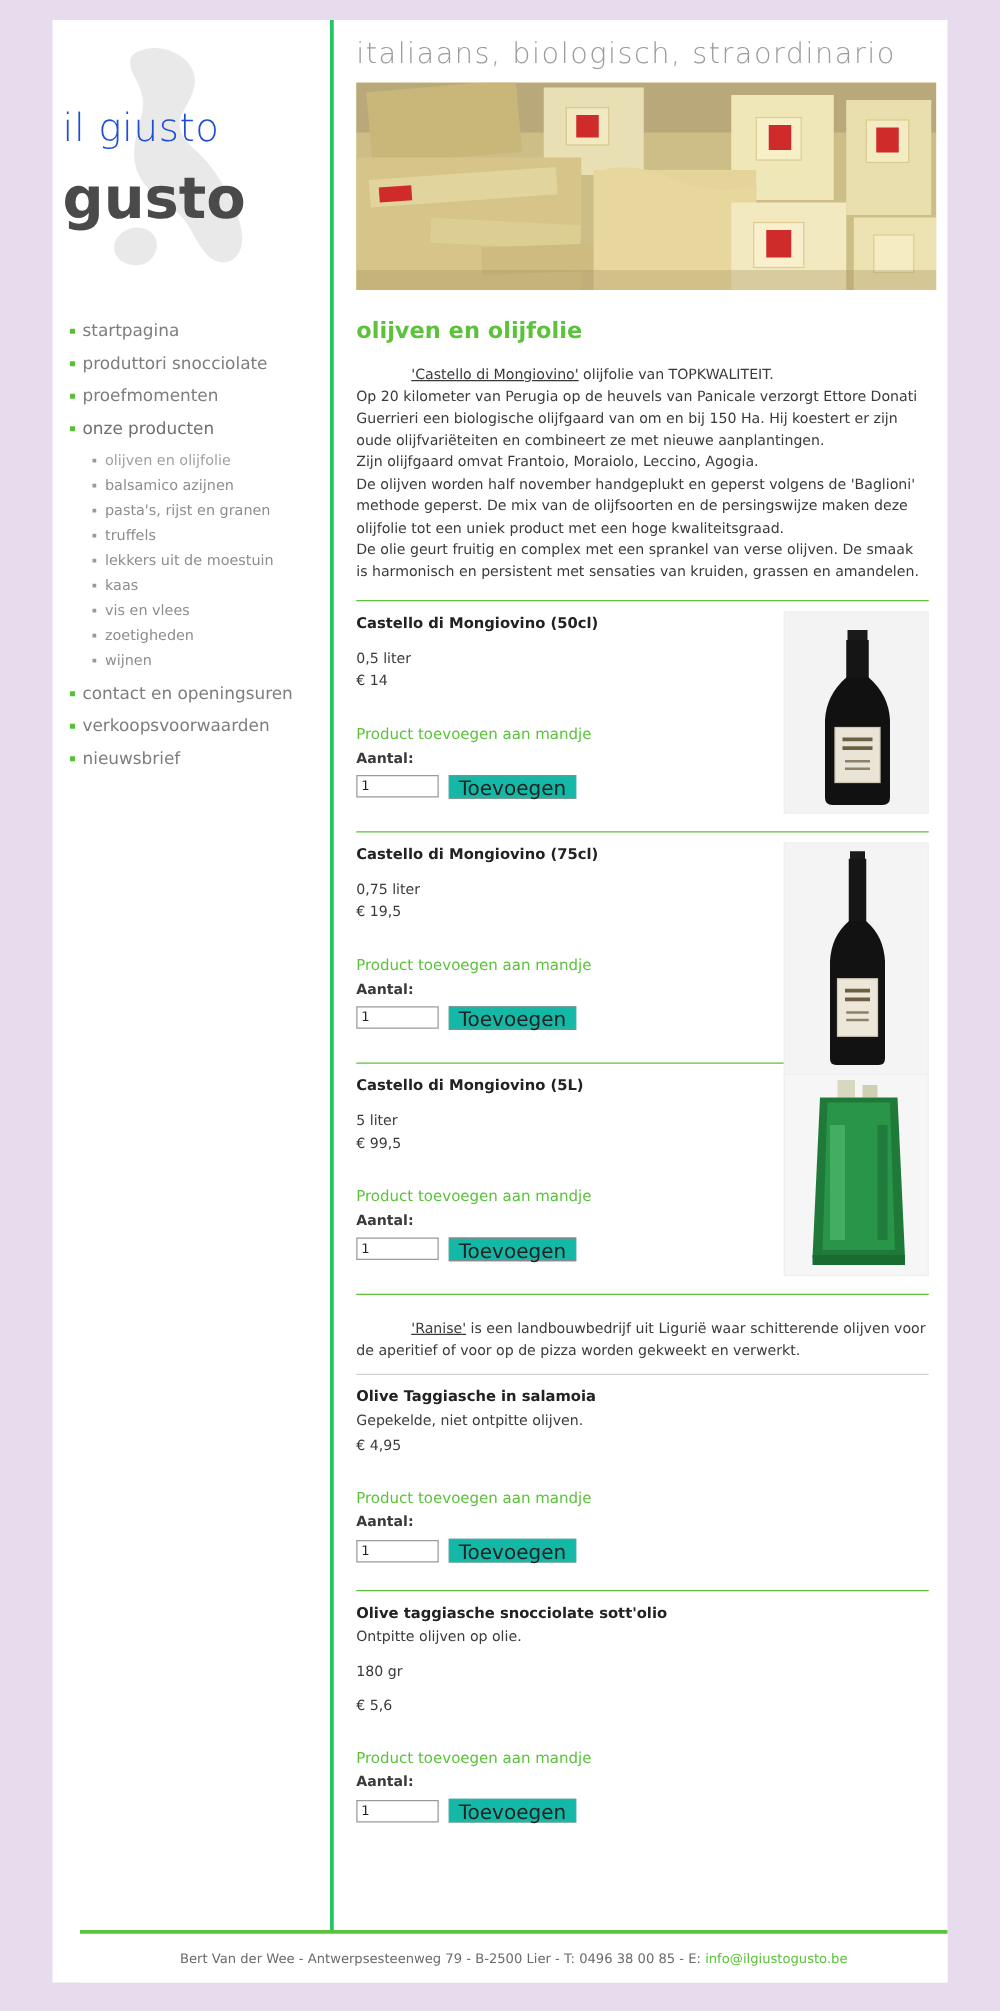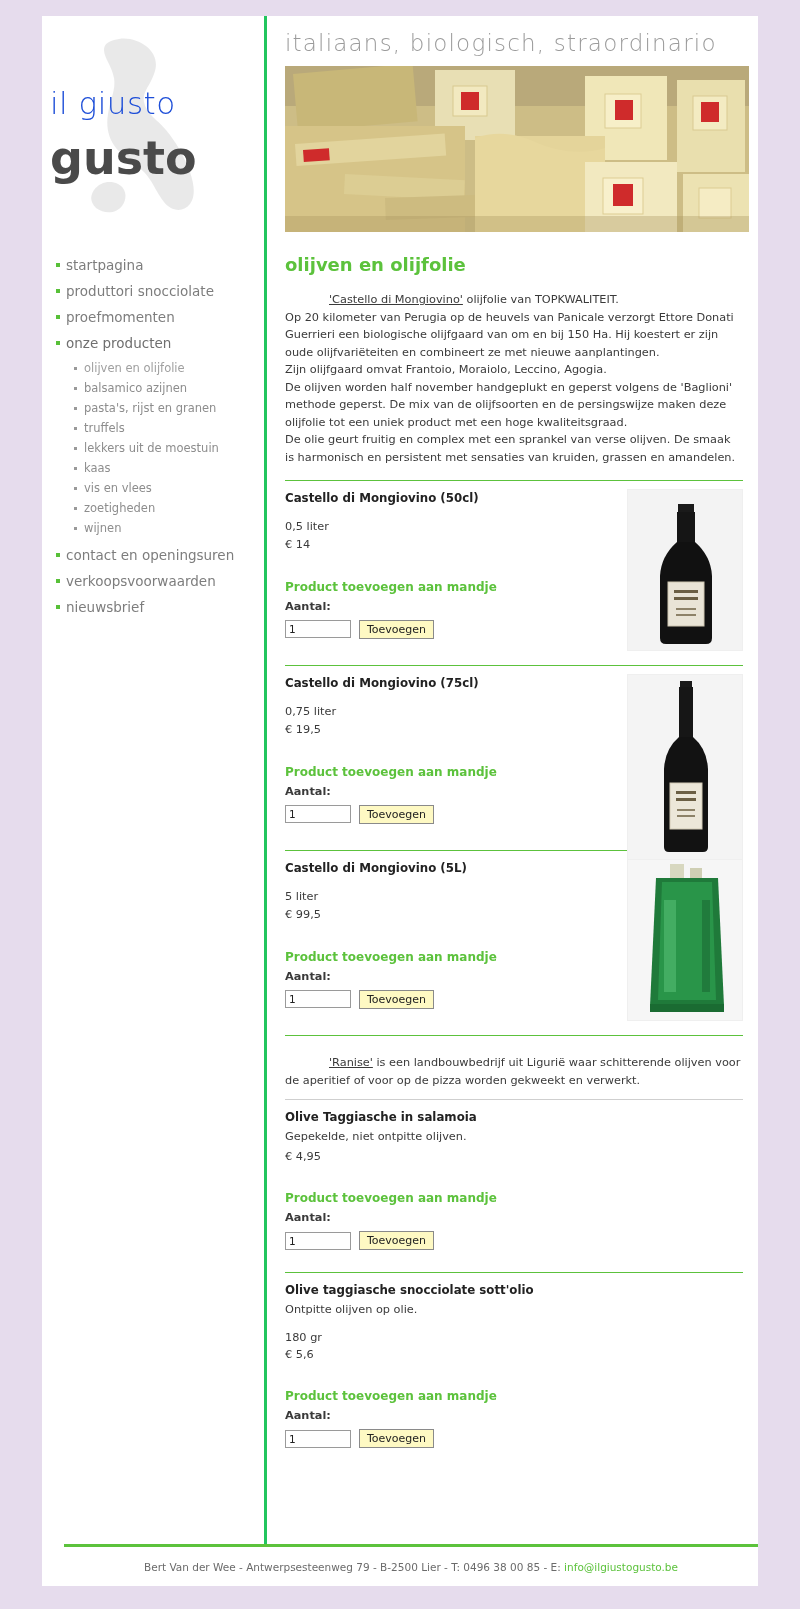--- a/index.html
+++ b/index.html
@@ -176,21 +176,21 @@
   }
   .prod-spec {
     font-size: 11.3px;
     color: #3a3a3a;
     line-height: 1.45;
     margin-top: 14px;
   }
   .add-label {
     font-size: 12px;
     color: #5cc23c;
-    font-weight: bold;
+    font-weight: normal;
     margin-top: 26px;
   }
   .aantal-label {
     font-size: 11.3px;
     color: #3a3a3a;
     margin-top: 6px;
     font-weight: bold;
   }
   .qty-row {
     margin-top: 7px;
@@ -203,22 +203,22 @@
     border: 1px solid #9a9a9a;
     background: #fff;
     font-size: 10.5px;
     color: #222;
     padding: 0 3px;
     font-family: "DejaVu Sans", sans-serif;
   }
   .add-btn {
     height: 19px;
     border: 1px solid #8a8a8a;
-    background: #fef9c3;
-    font-size: 11px;
+    background: #14b8a6;
+    font-size: 16px;
     color: #222;
     padding: 0 7px;
     font-family: "DejaVu Sans", sans-serif;
     cursor: pointer;
   }
   .prod-img {
     position: absolute;
     right: 0; top: 8px;
     width: 116px;
     height: 162px;
@@ -436,21 +436,21 @@
           <button class="add-btn">Toevoegen</button>
         </div>
       </div>
 
       <hr class="hr-green">
 
       <div class="product" style="min-height:0">
         <div class="prod-title">Olive taggiasche snocciolate sott'olio</div>
         <div class="prod-sub">Ontpitte olijven op olie.</div>
         <div class="prod-spec">180 gr</div>
-        <div class="prod-spec" style="margin-top:0">€ 5,6</div>
+        <div class="prod-spec" style="margin-top:10px">€ 5,6</div>
         <div class="add-label">Product toevoegen aan mandje</div>
         <div class="aantal-label">Aantal:</div>
         <div class="qty-row">
           <input class="qty-input" value="1" style="">
           <button class="add-btn">Toevoegen</button>
         </div>
       </div>
 
     </div>
   </div>

